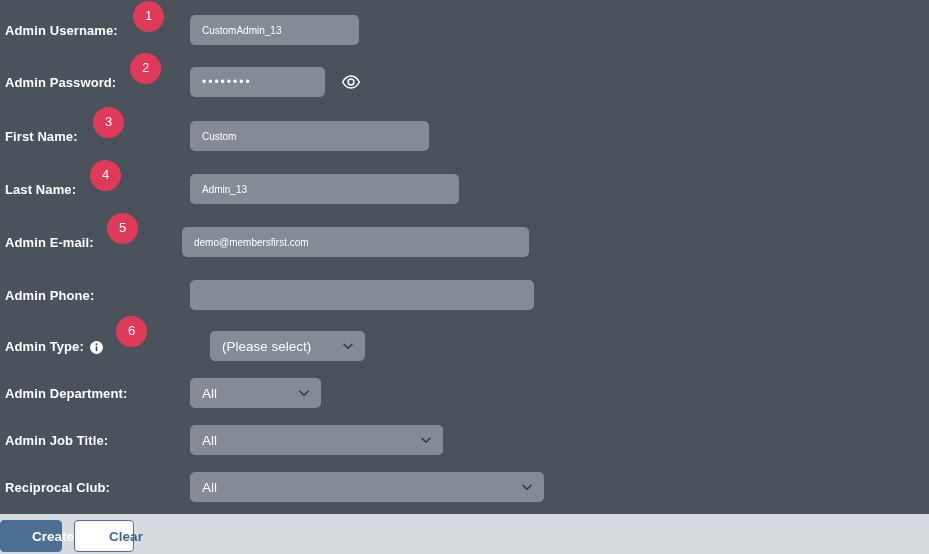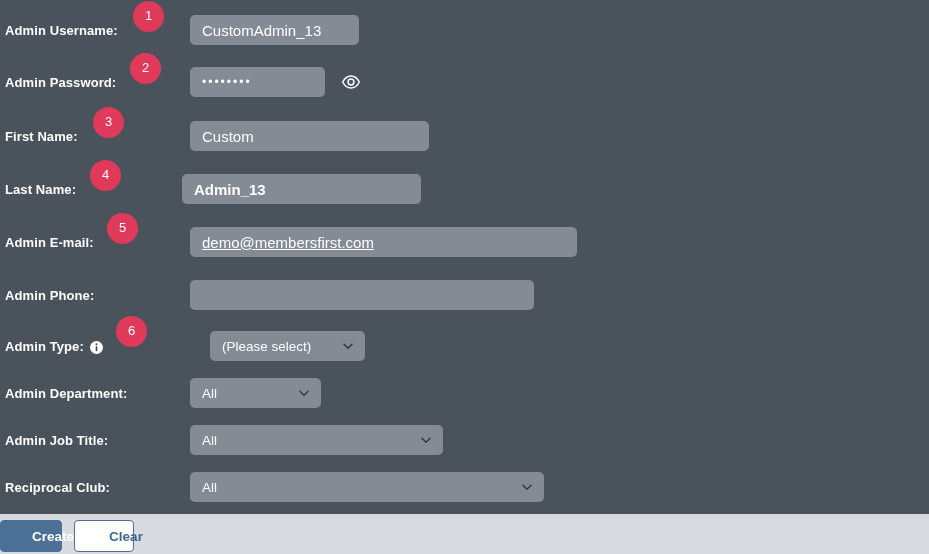--- a/index.html
+++ b/index.html
@@ -77,21 +77,21 @@
   
   .field {
     position: absolute;
     top: 5px;
     height: 30px;
     background: #848b95;
     border: none;
     border-radius: 5px;
     color: #ffffff;
     font-family: "Liberation Sans", sans-serif;
-    font-size: 15px;
+    font-size: 10px;
     padding: 0 12px;
     outline: none;
   }
   .field::placeholder { color: #e4e6e9; }
 
   
   .selectbox {
     position: absolute;
     top: 5px;
     height: 30px;
@@ -199,33 +199,33 @@
         <div class="tail"></div>
         <div class="bubble">
           <span>3</span>
         </div>
       </div>
     </div>
     <div class="form-row" style="top: 169px;">
       <div class="label-cell">
         <span class="label-text">Last Name:</span>
       </div>
-      <input class="field" type="text" value="Admin_13" style="left: 182px; width: 239px; font-weight: bold;">
+      <input class="field" type="text" value="Admin_13" style="left: 190px; width: 269px;">
       <div class="badge" style="left: 90px; top: -9px;">
         <div class="tail"></div>
         <div class="bubble">
           <span>4</span>
         </div>
       </div>
     </div>
     <div class="form-row" style="top: 222px;">
       <div class="label-cell">
         <span class="label-text">Admin E-mail:</span>
       </div>
-      <input class="field" type="text" value="demo@membersfirst.com" style="left: 190px; width: 387px; text-decoration: underline;">
+      <input class="field" type="text" value="demo@membersfirst.com" style="left: 182px; width: 347px;">
       <div class="badge" style="left: 107px; top: -9px;">
         <div class="tail"></div>
         <div class="bubble">
           <span>5</span>
         </div>
       </div>
     </div>
     <div class="form-row" style="top: 275px;">
       <div class="label-cell">
         <span class="label-text">Admin Phone:</span>

